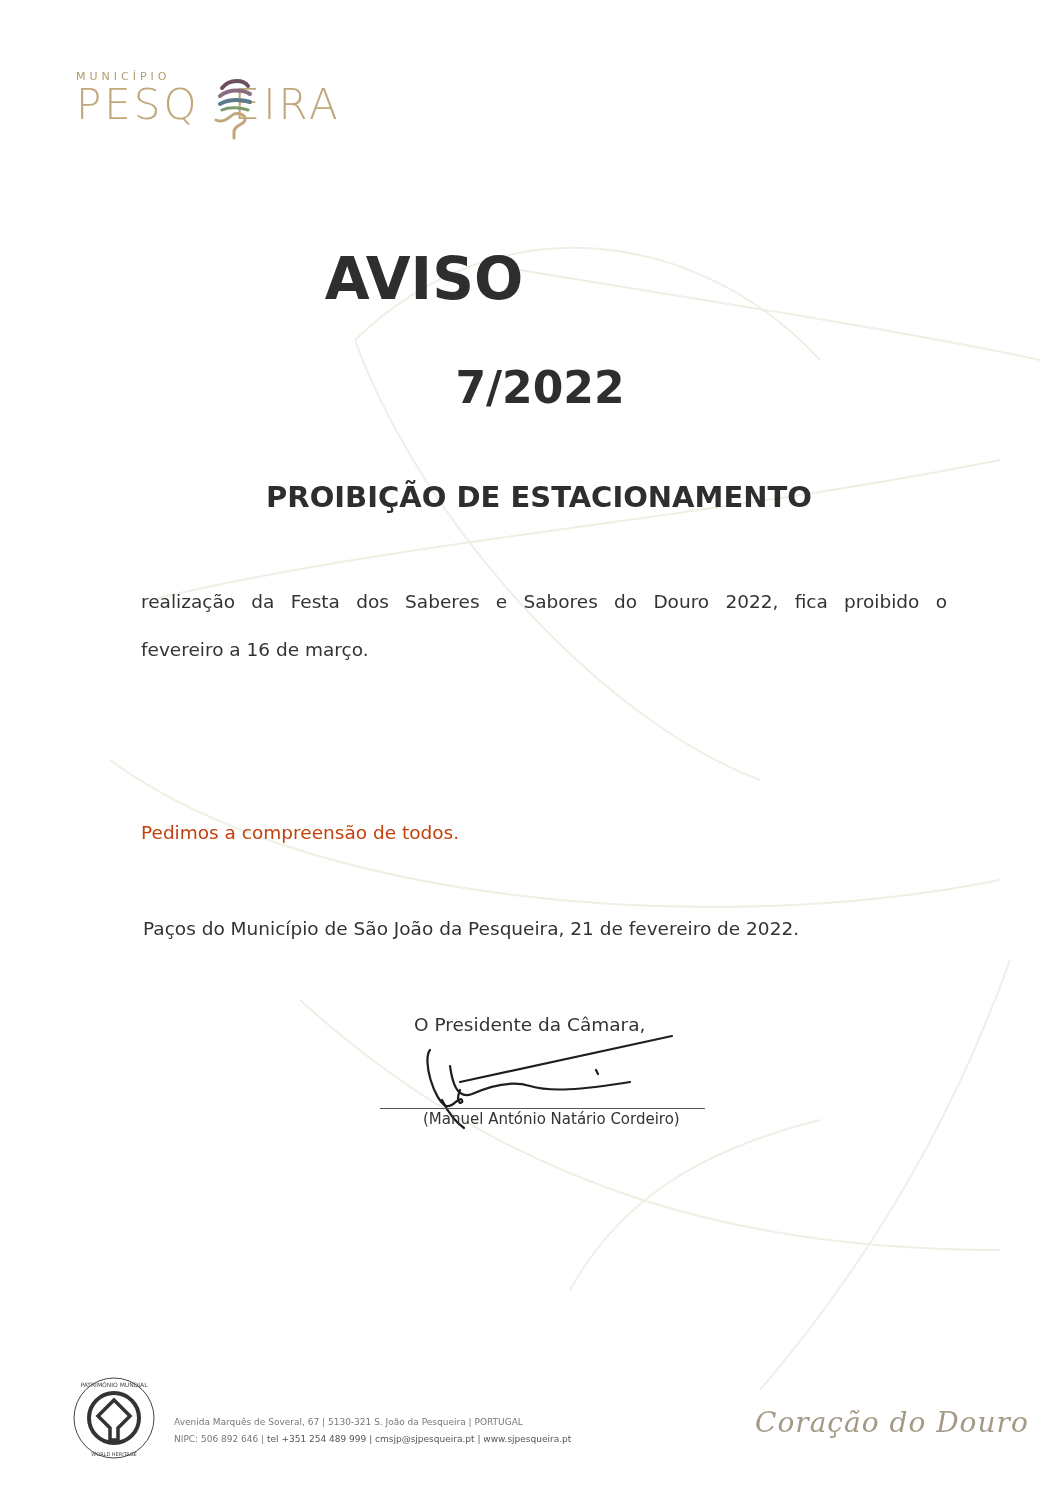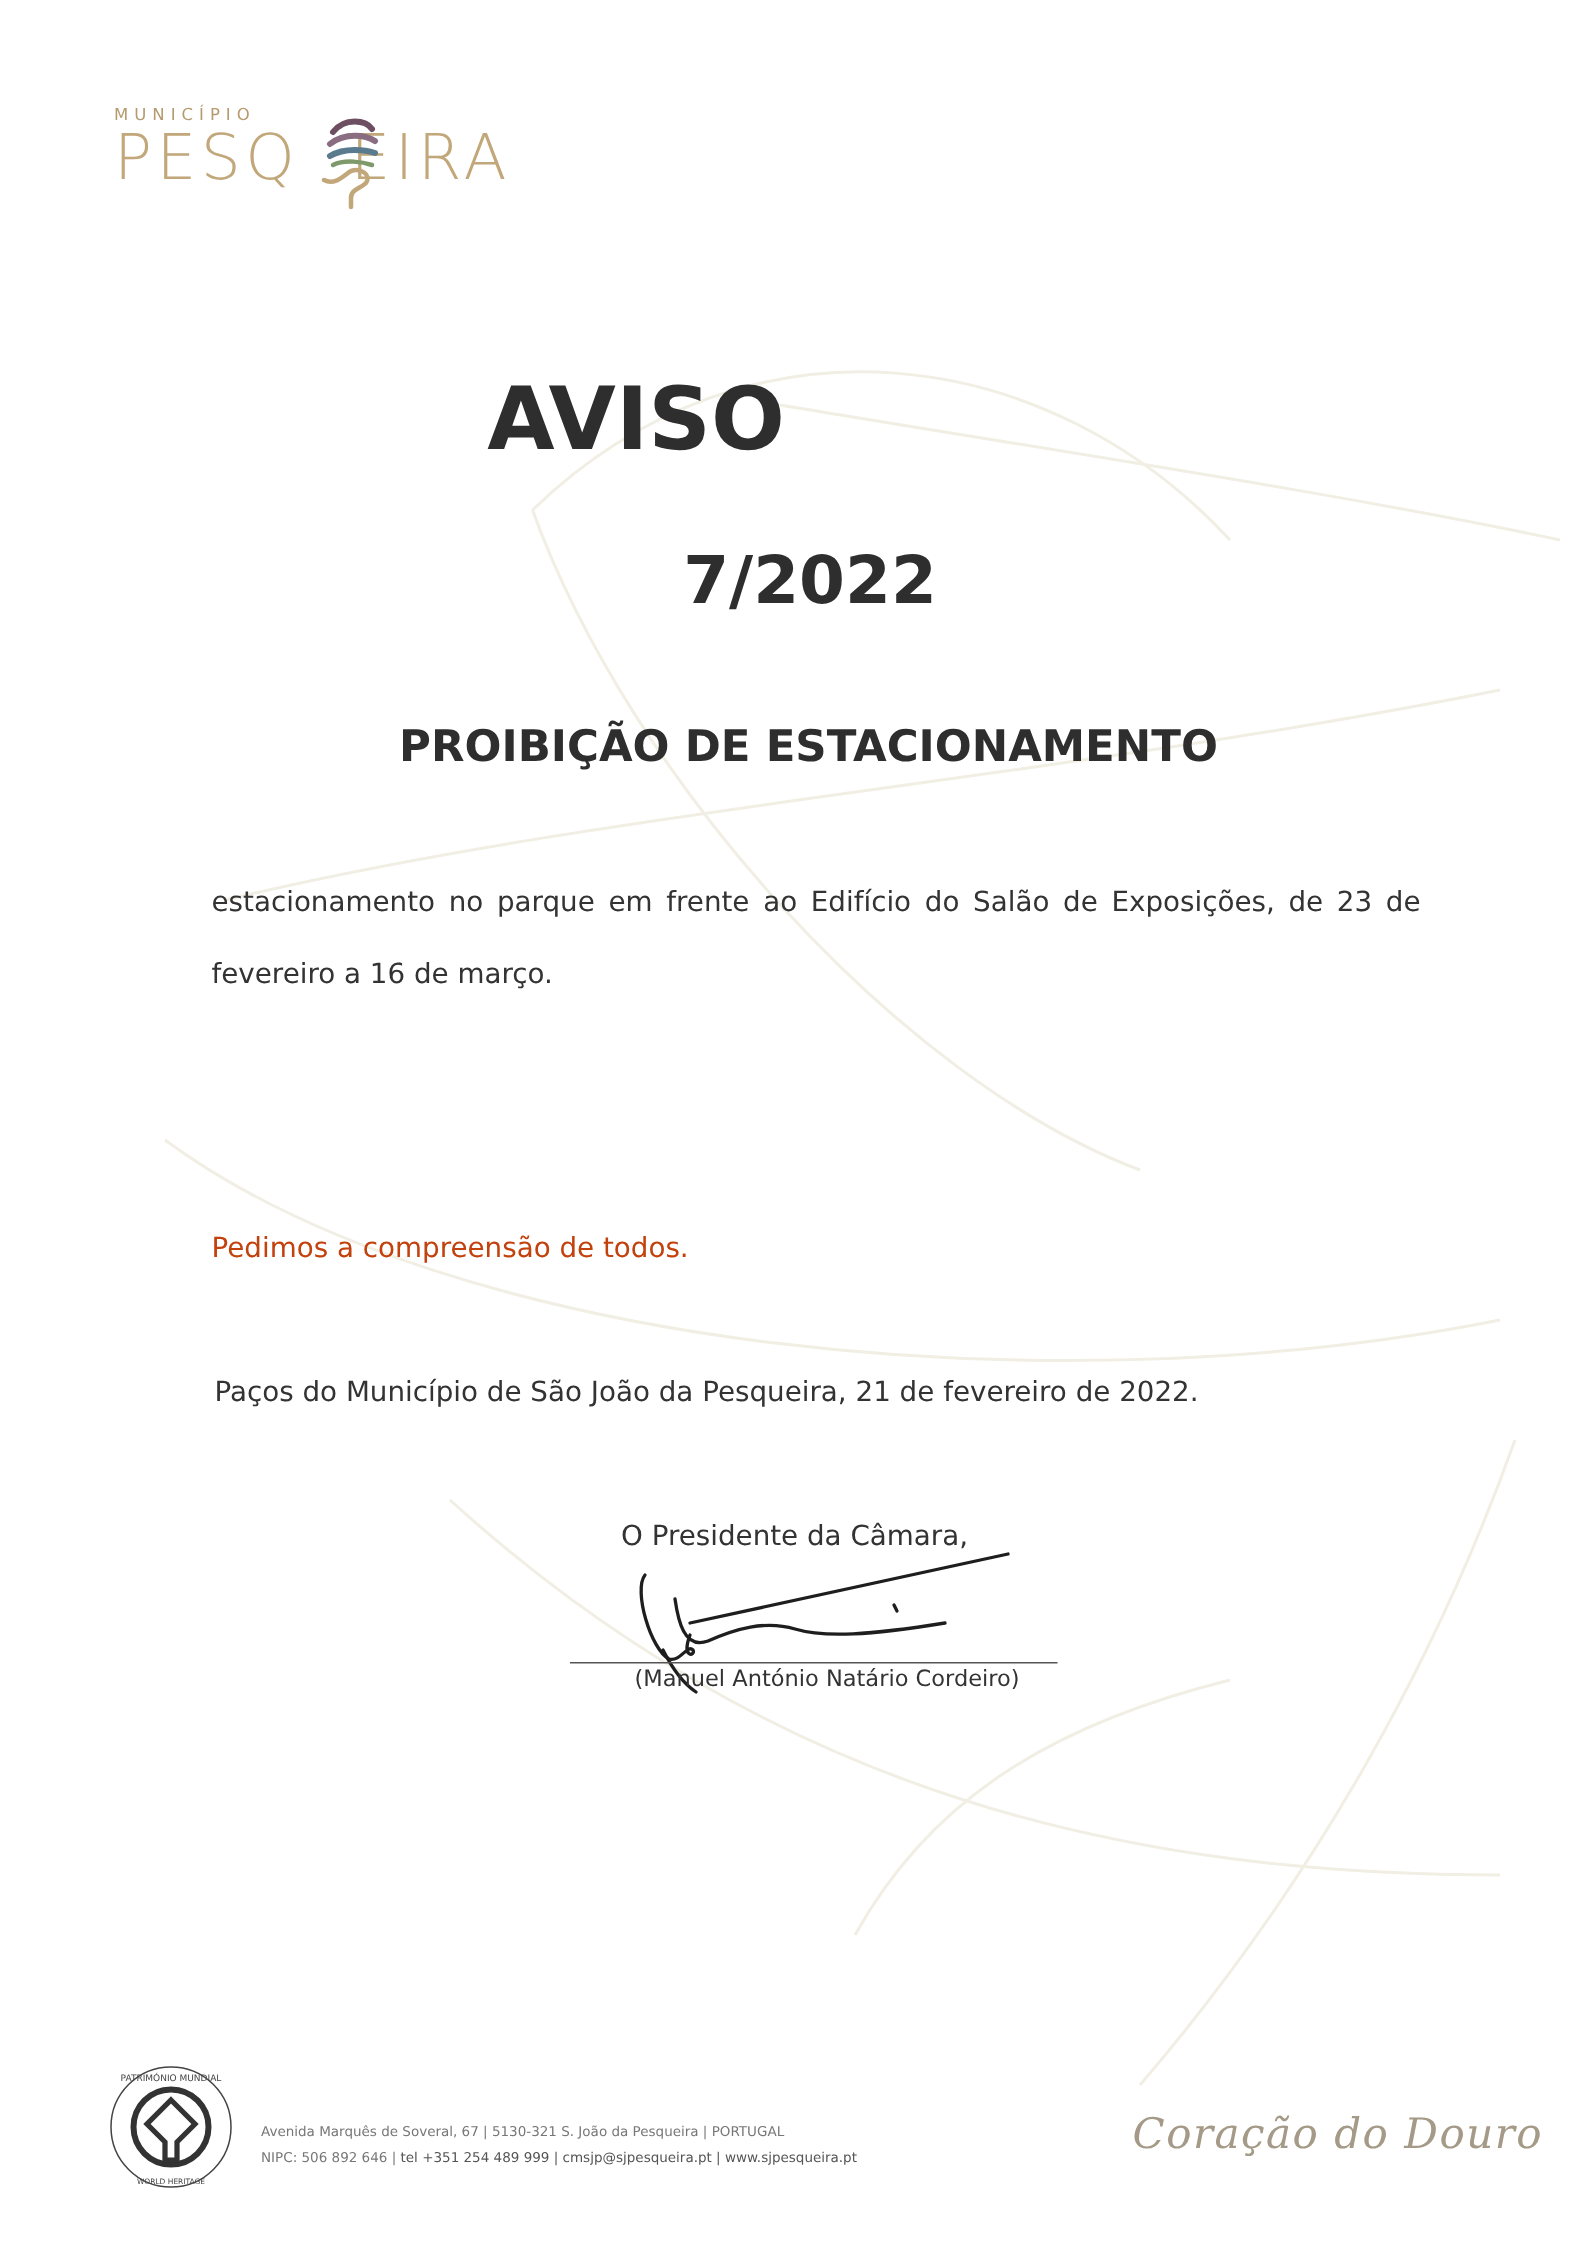--- a/index.html
+++ b/index.html
@@ -81,21 +81,21 @@
     <path d="M8 34 C 16 30, 28 32, 34 34" stroke="#7e9a6a" stroke-width="3" fill="none" stroke-linecap="round"></path>
     <path d="M2 44 C 10 48, 16 40, 20 38 C 26 36, 34 40, 30 46 C 26 50, 20 50, 20 56 L 20 62" stroke="#c2a77a" stroke-width="3" fill="none" stroke-linecap="round"></path>
   </svg>
 </div>
 
 <div class="title">AVISO</div>
 <div class="number">7/2022</div>
 <div class="subject">PROIBIÇÃO DE ESTACIONAMENTO</div>
 
 <div class="body-text">
-  <span class="line">estacionamento no parque em frente ao Edifício do Salão de Exposições, de 23 de</span>
+  <span class="line">realização da Festa dos Saberes e Sabores do Douro 2022, fica proibido o</span>
   <span class="line last">fevereiro a 16 de março.</span>
 </div>
 
 <div class="closing">Pedimos a compreensão de todos.</div>
 <div class="place-date">Paços do Município de São João da Pesqueira, 21 de fevereiro de 2022.</div>
 
 <div class="sig-title">O Presidente da Câmara,</div>
 <svg class="signature" width="280" height="110" viewBox="0 0 280 110">
   <g fill="none" stroke="#1e1e1e" stroke-width="2.2" stroke-linecap="round">
     <path d="M272 16 L 60 62"></path>

